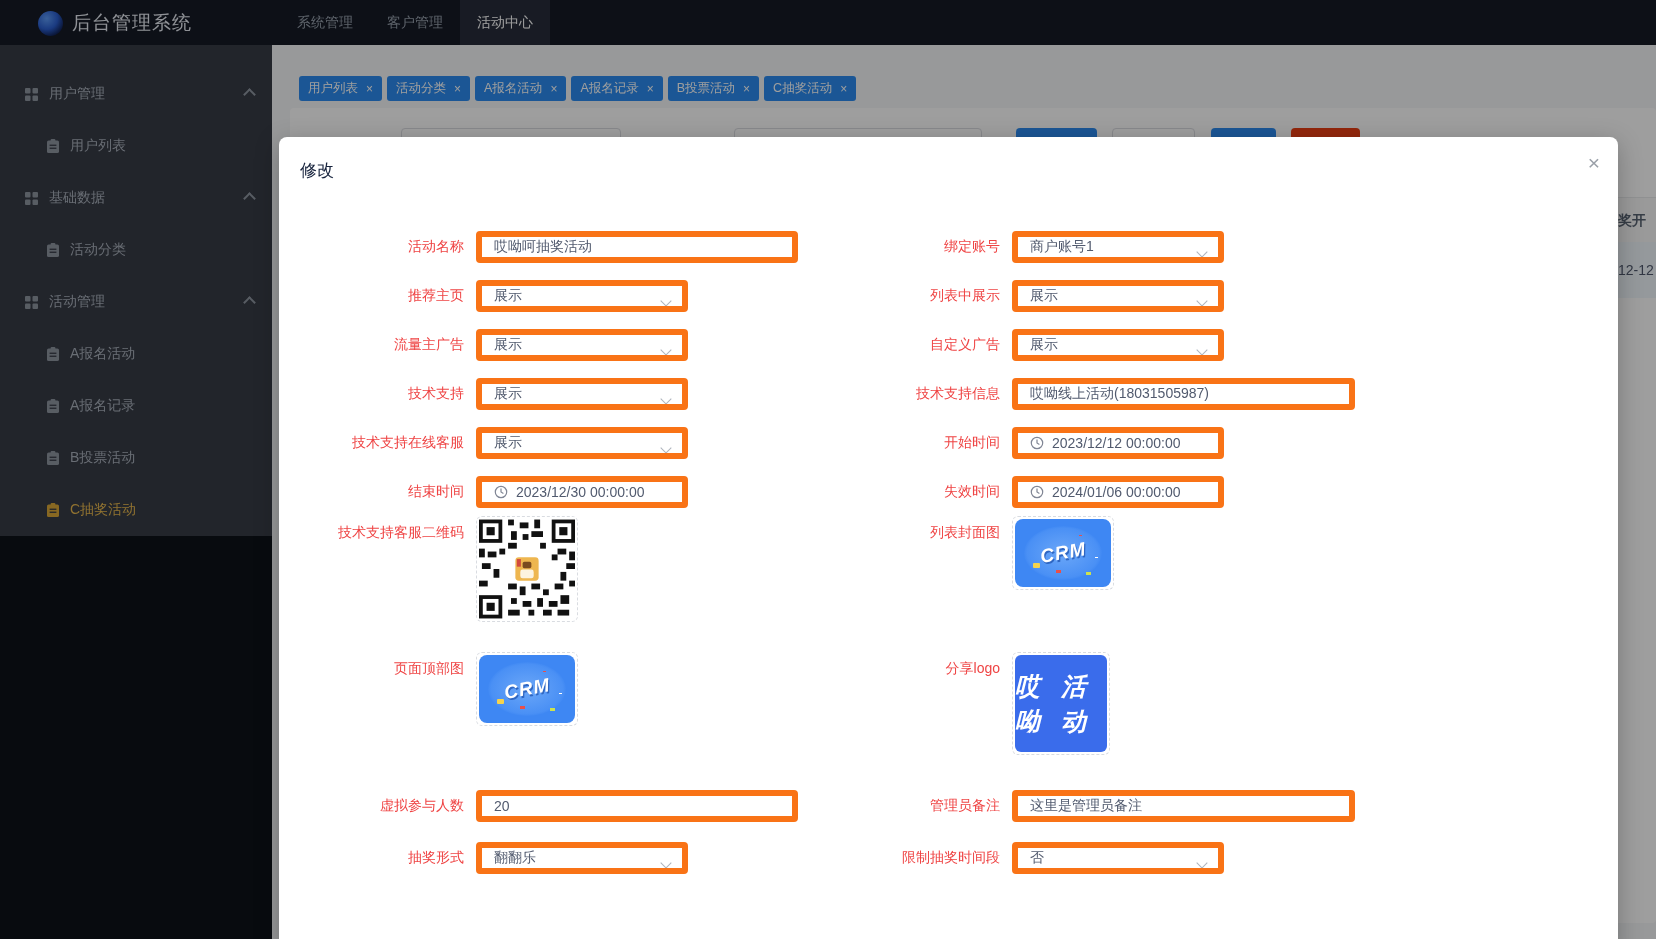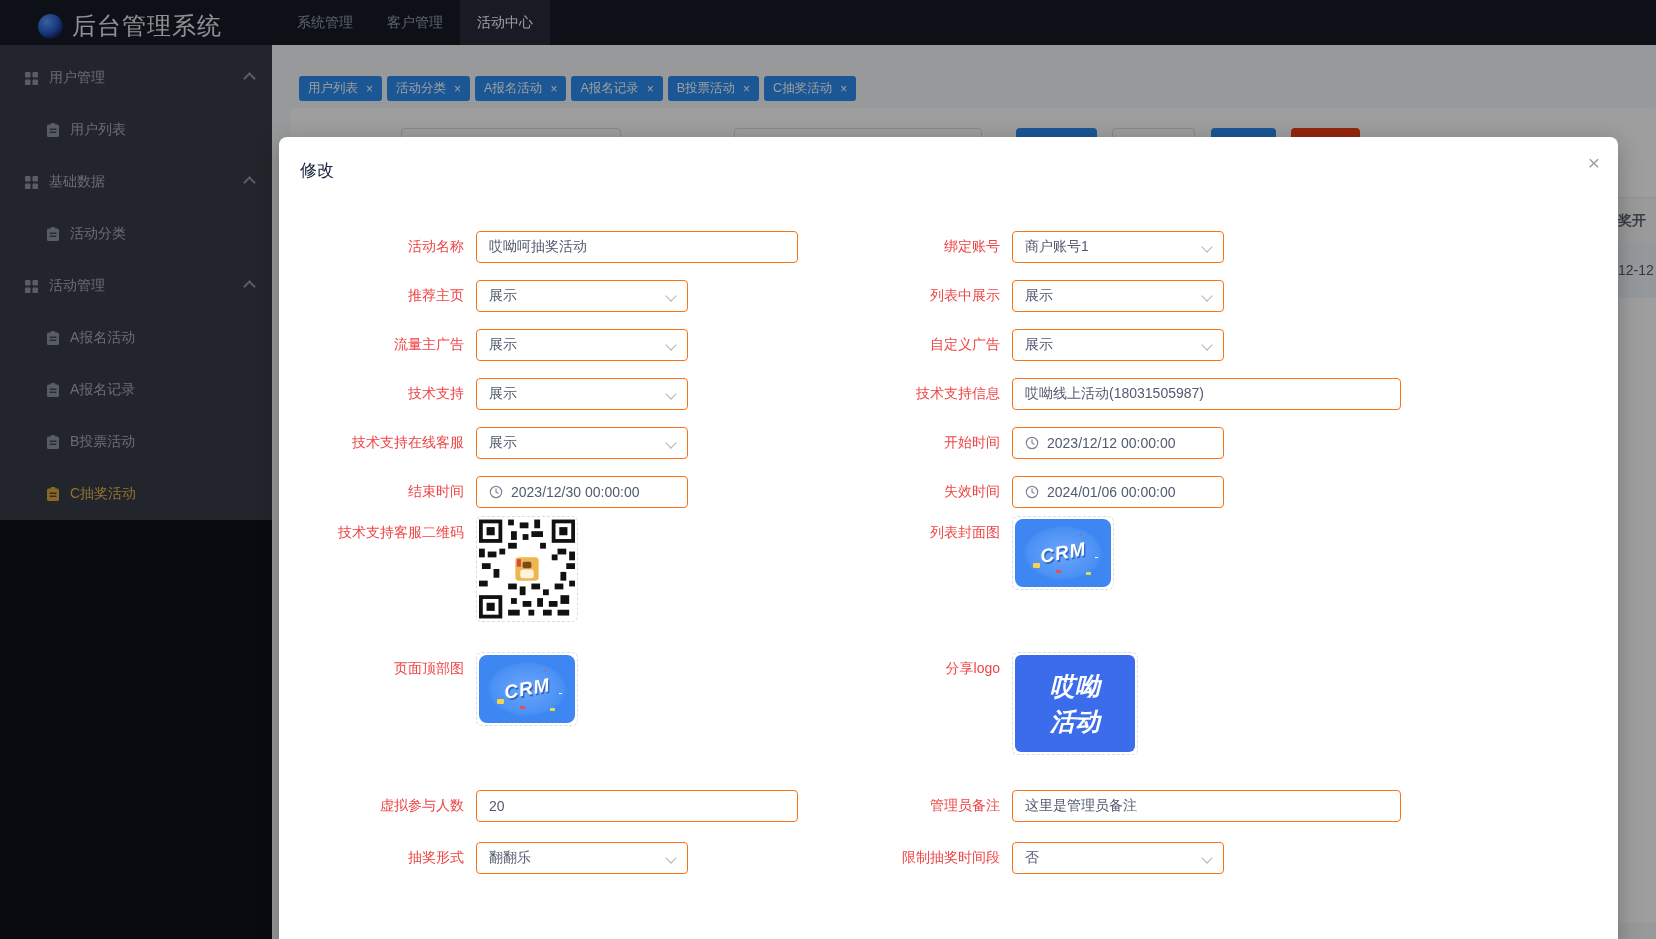--- a/index.html
+++ b/index.html
@@ -3,27 +3,27 @@
 <meta charset="utf-8">
 <style>
   html,body{margin:0;padding:0}
   body{position:relative;width:1656px;height:939px;overflow:hidden;background:#f5f7f9;
        font-family:"Liberation Sans","DejaVu Sans",sans-serif;-webkit-font-smoothing:antialiased}
   
   .navbar{position:absolute;top:0;left:0;width:100%;height:45px;background:#151a26;z-index:5}
   .brand{position:absolute;left:38px;top:10px;display:flex;align-items:center;gap:9px}
   .logo{width:25px;height:25px;border-radius:50%;
         background:radial-gradient(circle at 35% 30%,#5d9bf7 0%,#2b5fd0 45%,#12265e 75%,#0a1026 100%)}
-  .app-title{color:#e7ebf2;font-size:24px;letter-spacing:1px}
+  .app-title{color:#e7ebf2;font-size:19px;letter-spacing:1px}
   .nav-menu{position:absolute;left:280px;top:0;height:61px;display:flex}
   .nav-item{height:45px;line-height:45px;padding:0 17px;color:#97a0ac;font-size:14px;cursor:pointer}
   .nav-item.active{background:#272d3b;color:#ffffff}
   
   .sidebar{position:absolute;top:45px;left:0;width:272px;height:894px;background:#0e1219}
-  .side-menu{background:#373c46;padding-top:7px;height:468px}
+  .side-menu{background:#373c46;padding-top:23px;height:468px}
   .side-item{position:relative;height:52px;display:flex;align-items:center;font-size:14px;color:#a9b0bb;cursor:pointer}
   .side-item.lvl1{padding-left:25px}
   .side-item.lvl2{padding-left:47px}
   .side-item .icon{margin-right:11px;display:flex;color:#8f96a1}
   .side-item.active{color:#e8b84e}
   .side-item.active .icon{color:#dba937}
   .chev-up{position:absolute;right:18px;top:22px;width:7px;height:7px;
            border-left:2px solid #8f96a1;border-top:2px solid #8f96a1;transform:rotate(45deg)}
   
   .content{position:absolute;left:272px;top:45px;right:0;bottom:0;background:#f5f7f9}
@@ -50,38 +50,38 @@
          border-radius:8px;z-index:60;box-shadow:0 6px 24px rgba(0,0,0,.25)}
   .modal-title{position:absolute;left:21px;top:22px;font-size:17px;color:#17233d;font-weight:500}
   .modal-close{position:absolute;right:18px;top:15px;font-size:21px;color:#9aa0a8;cursor:pointer;line-height:1}
   .form-col{position:absolute;top:85px}
   .col-l{left:0}.col-r{left:536px}
   .row{display:flex;height:49px;align-items:center}
   .row.r-qr{height:136px}.row.r-crm{height:129px}.row.tall{height:56px}.row.stub{height:40px}
   .row.img{align-items:flex-start}
   .row .label{width:185px;text-align:right;padding-right:12px;flex:none;font-size:14px;color:#ef4444;white-space:nowrap}
   .row.img .label{padding-top:8px}
-  .ibox{height:32px;width:212px;border:1px solid #f97316;border-radius:4px;display:flex;align-items:center;
+  .ibox{height:32px;width:212px;border:6px solid #f97316;border-radius:4px;display:flex;align-items:center;
         padding:0 12px;font-size:14px;color:#515a6e;background:#fff;box-sizing:border-box;position:relative;
         white-space:nowrap;overflow:hidden}
   .col-l .row.lg .ibox{width:322px}
-  .col-r .row.lg .ibox{width:389px}
+  .col-r .row.lg .ibox{width:343px}
   .chev-down{position:absolute;right:12px;top:11px;width:7px;height:7px;
              border-right:1.5px solid #aeb4bd;border-bottom:1.5px solid #aeb4bd;transform:rotate(45deg)}
   .clock{display:flex;margin-right:8px;color:#808695}
   .imgbox{border:1px dashed #d9dce1;border-radius:6px;padding:2px;background:#fff;display:inline-block;line-height:0}
   .crm{width:96px;height:68px;border-radius:8px;background:#3e87f3;position:relative;overflow:hidden;
        display:flex;align-items:center;justify-content:center}
   .crm::before{content:"";position:absolute;left:9px;right:9px;top:7px;bottom:7px;border-radius:50%;
        background:radial-gradient(ellipse at center,#6ba7f8 0%,#4a90f5 65%,rgba(74,144,245,0) 72%)}
   .crm::after{content:"";position:absolute;left:18px;top:44px;width:7px;height:5px;background:#f5d34d;border-radius:1px;
        box-shadow:22px 6px 0 -1px #e8504a, 44px -30px 0 -2px #e8504a, 52px 8px 0 -1px #cde24f, 60px -8px 0 -2px #fff}
   .crm .crm-text{position:relative;color:#fff;font-weight:bold;font-style:italic;font-size:19px;
        letter-spacing:1px;transform:rotate(-10deg);text-shadow:1px 2px 0 #2f66c2}
-  .slogo{width:120px;height:97px;border-radius:6px;background:#3a6ceb;color:#fff;display:flex;flex-direction:column;
+  .slogo{width:92px;height:97px;border-radius:6px;background:#3a6ceb;color:#fff;display:flex;flex-direction:row;
          align-items:center;justify-content:center;font-weight:bold;font-size:25px;line-height:1.4;font-style:italic}
   .qr{display:block}
 </style>
 </head>
 <body>
 
 <div class="navbar">
   <div class="brand">
     <div class="logo"></div>
     <span class="app-title">后台管理系统</span>

